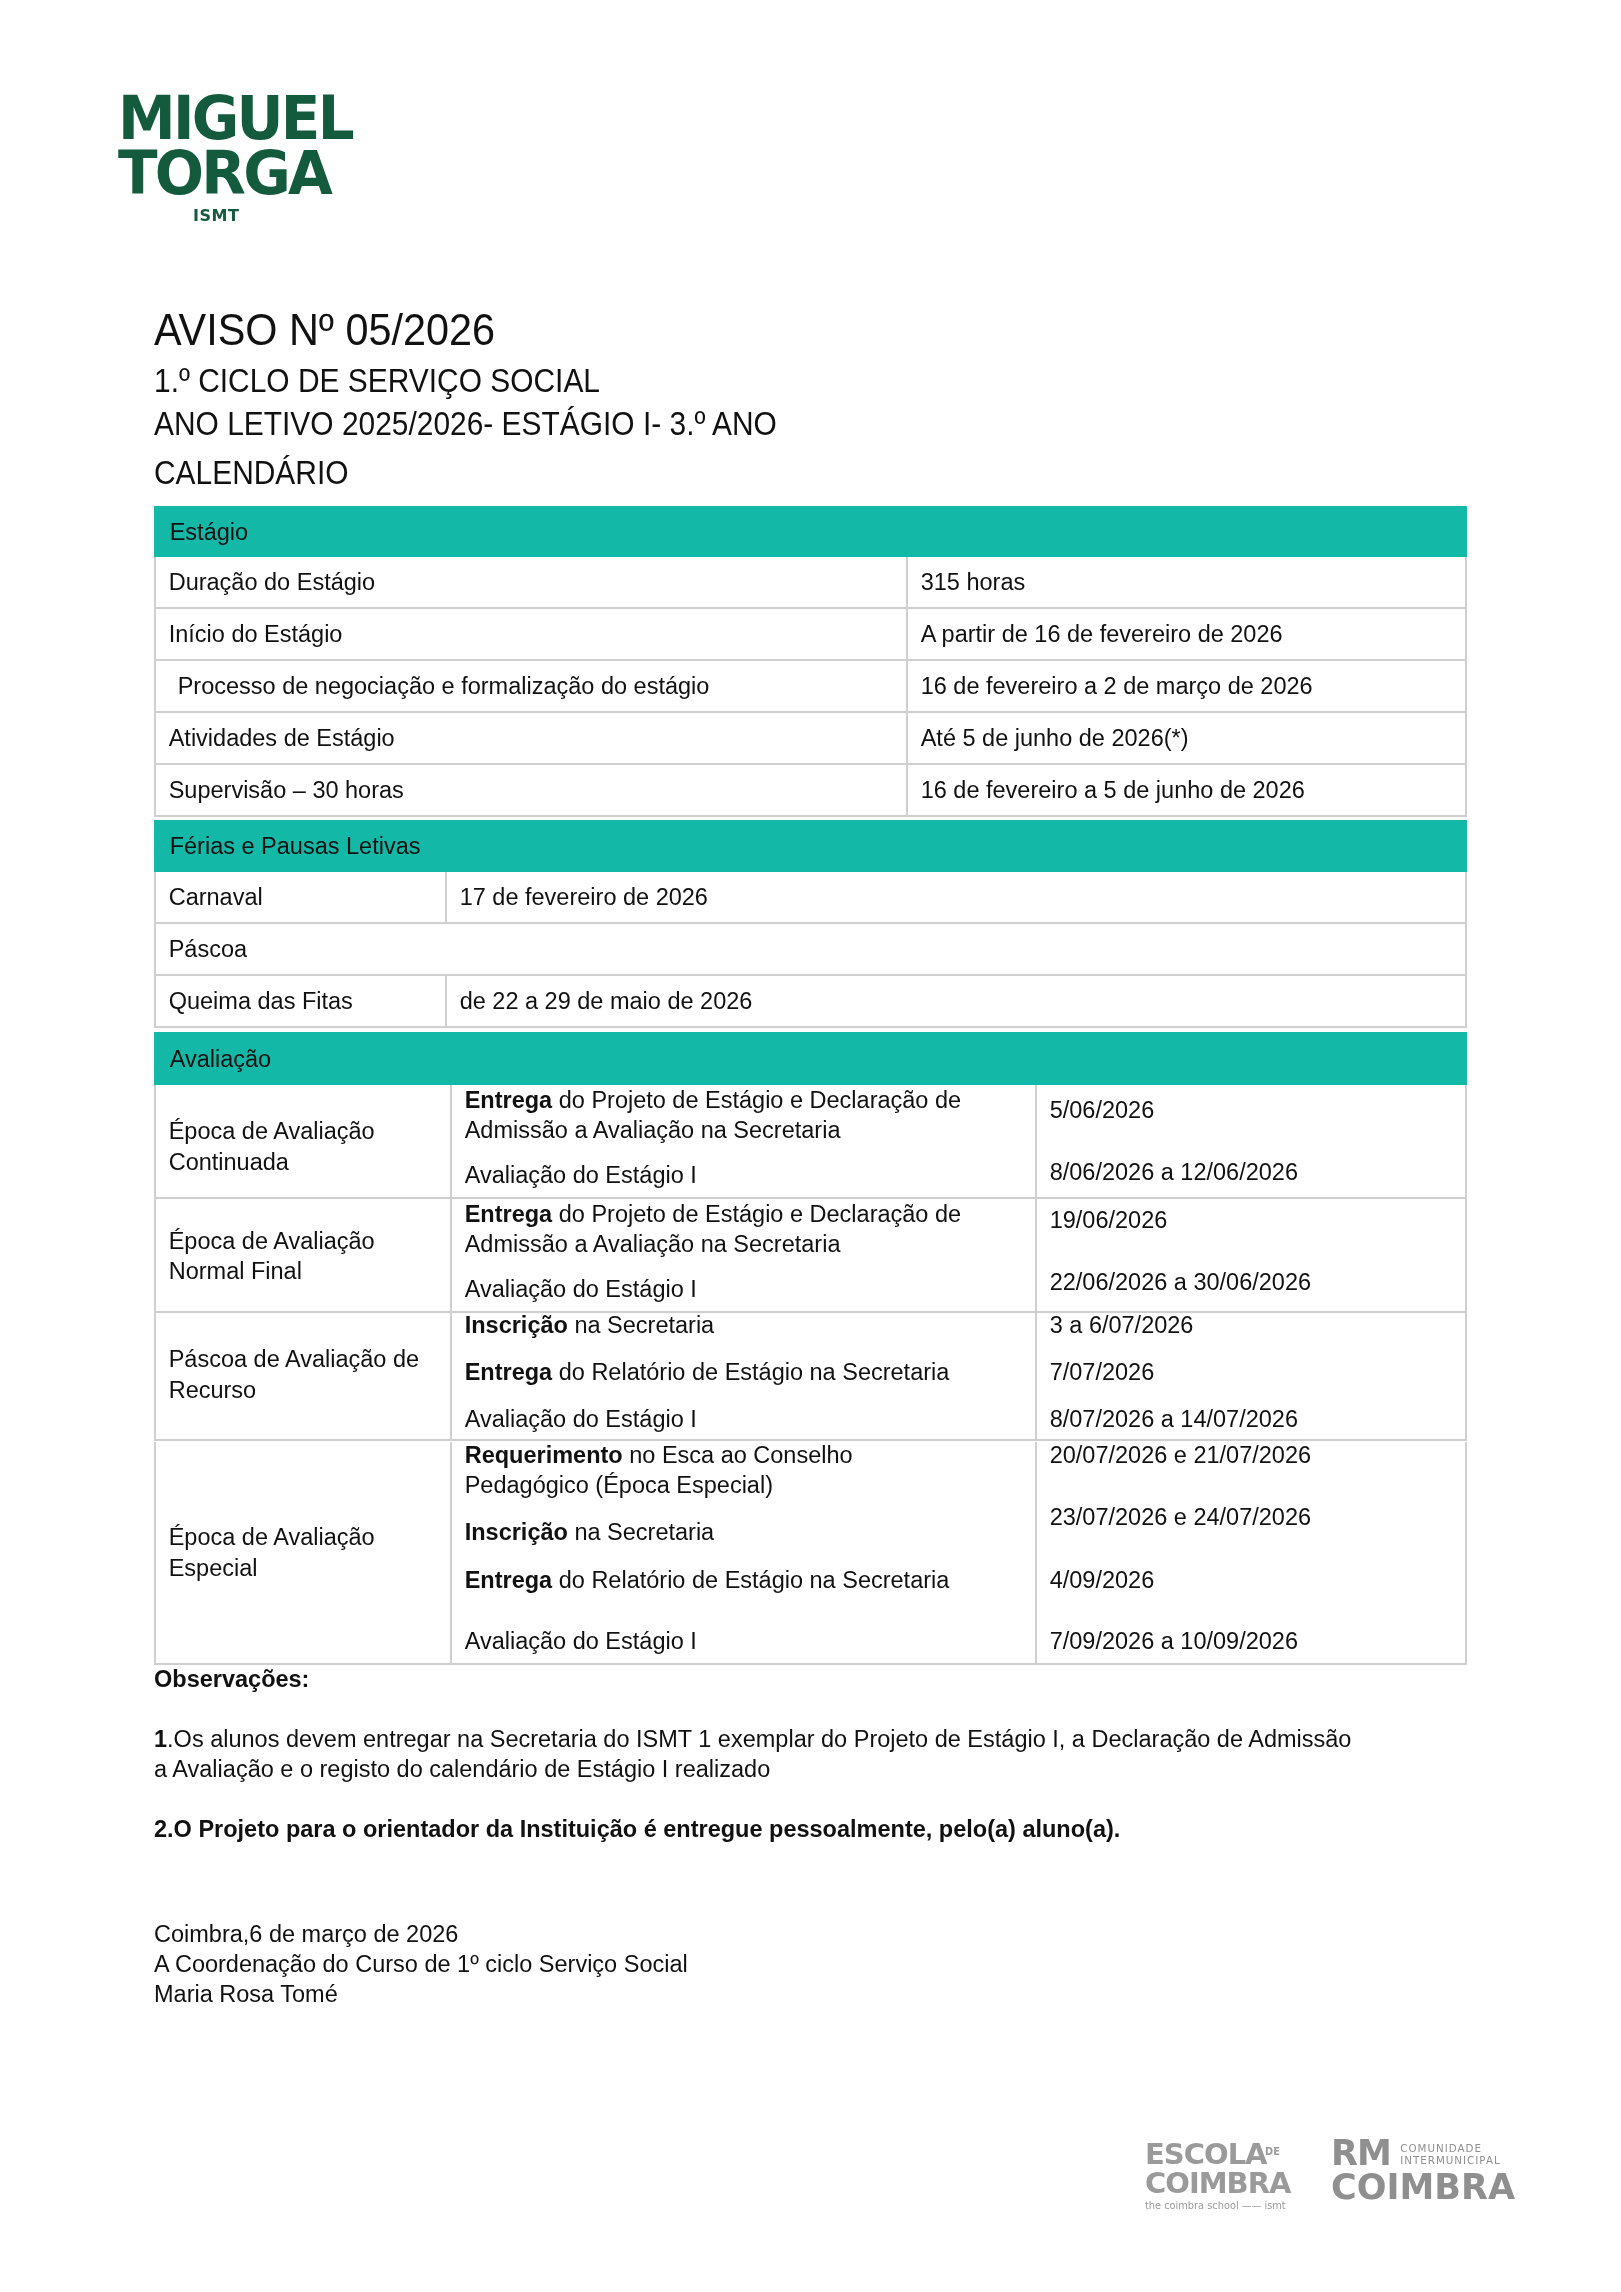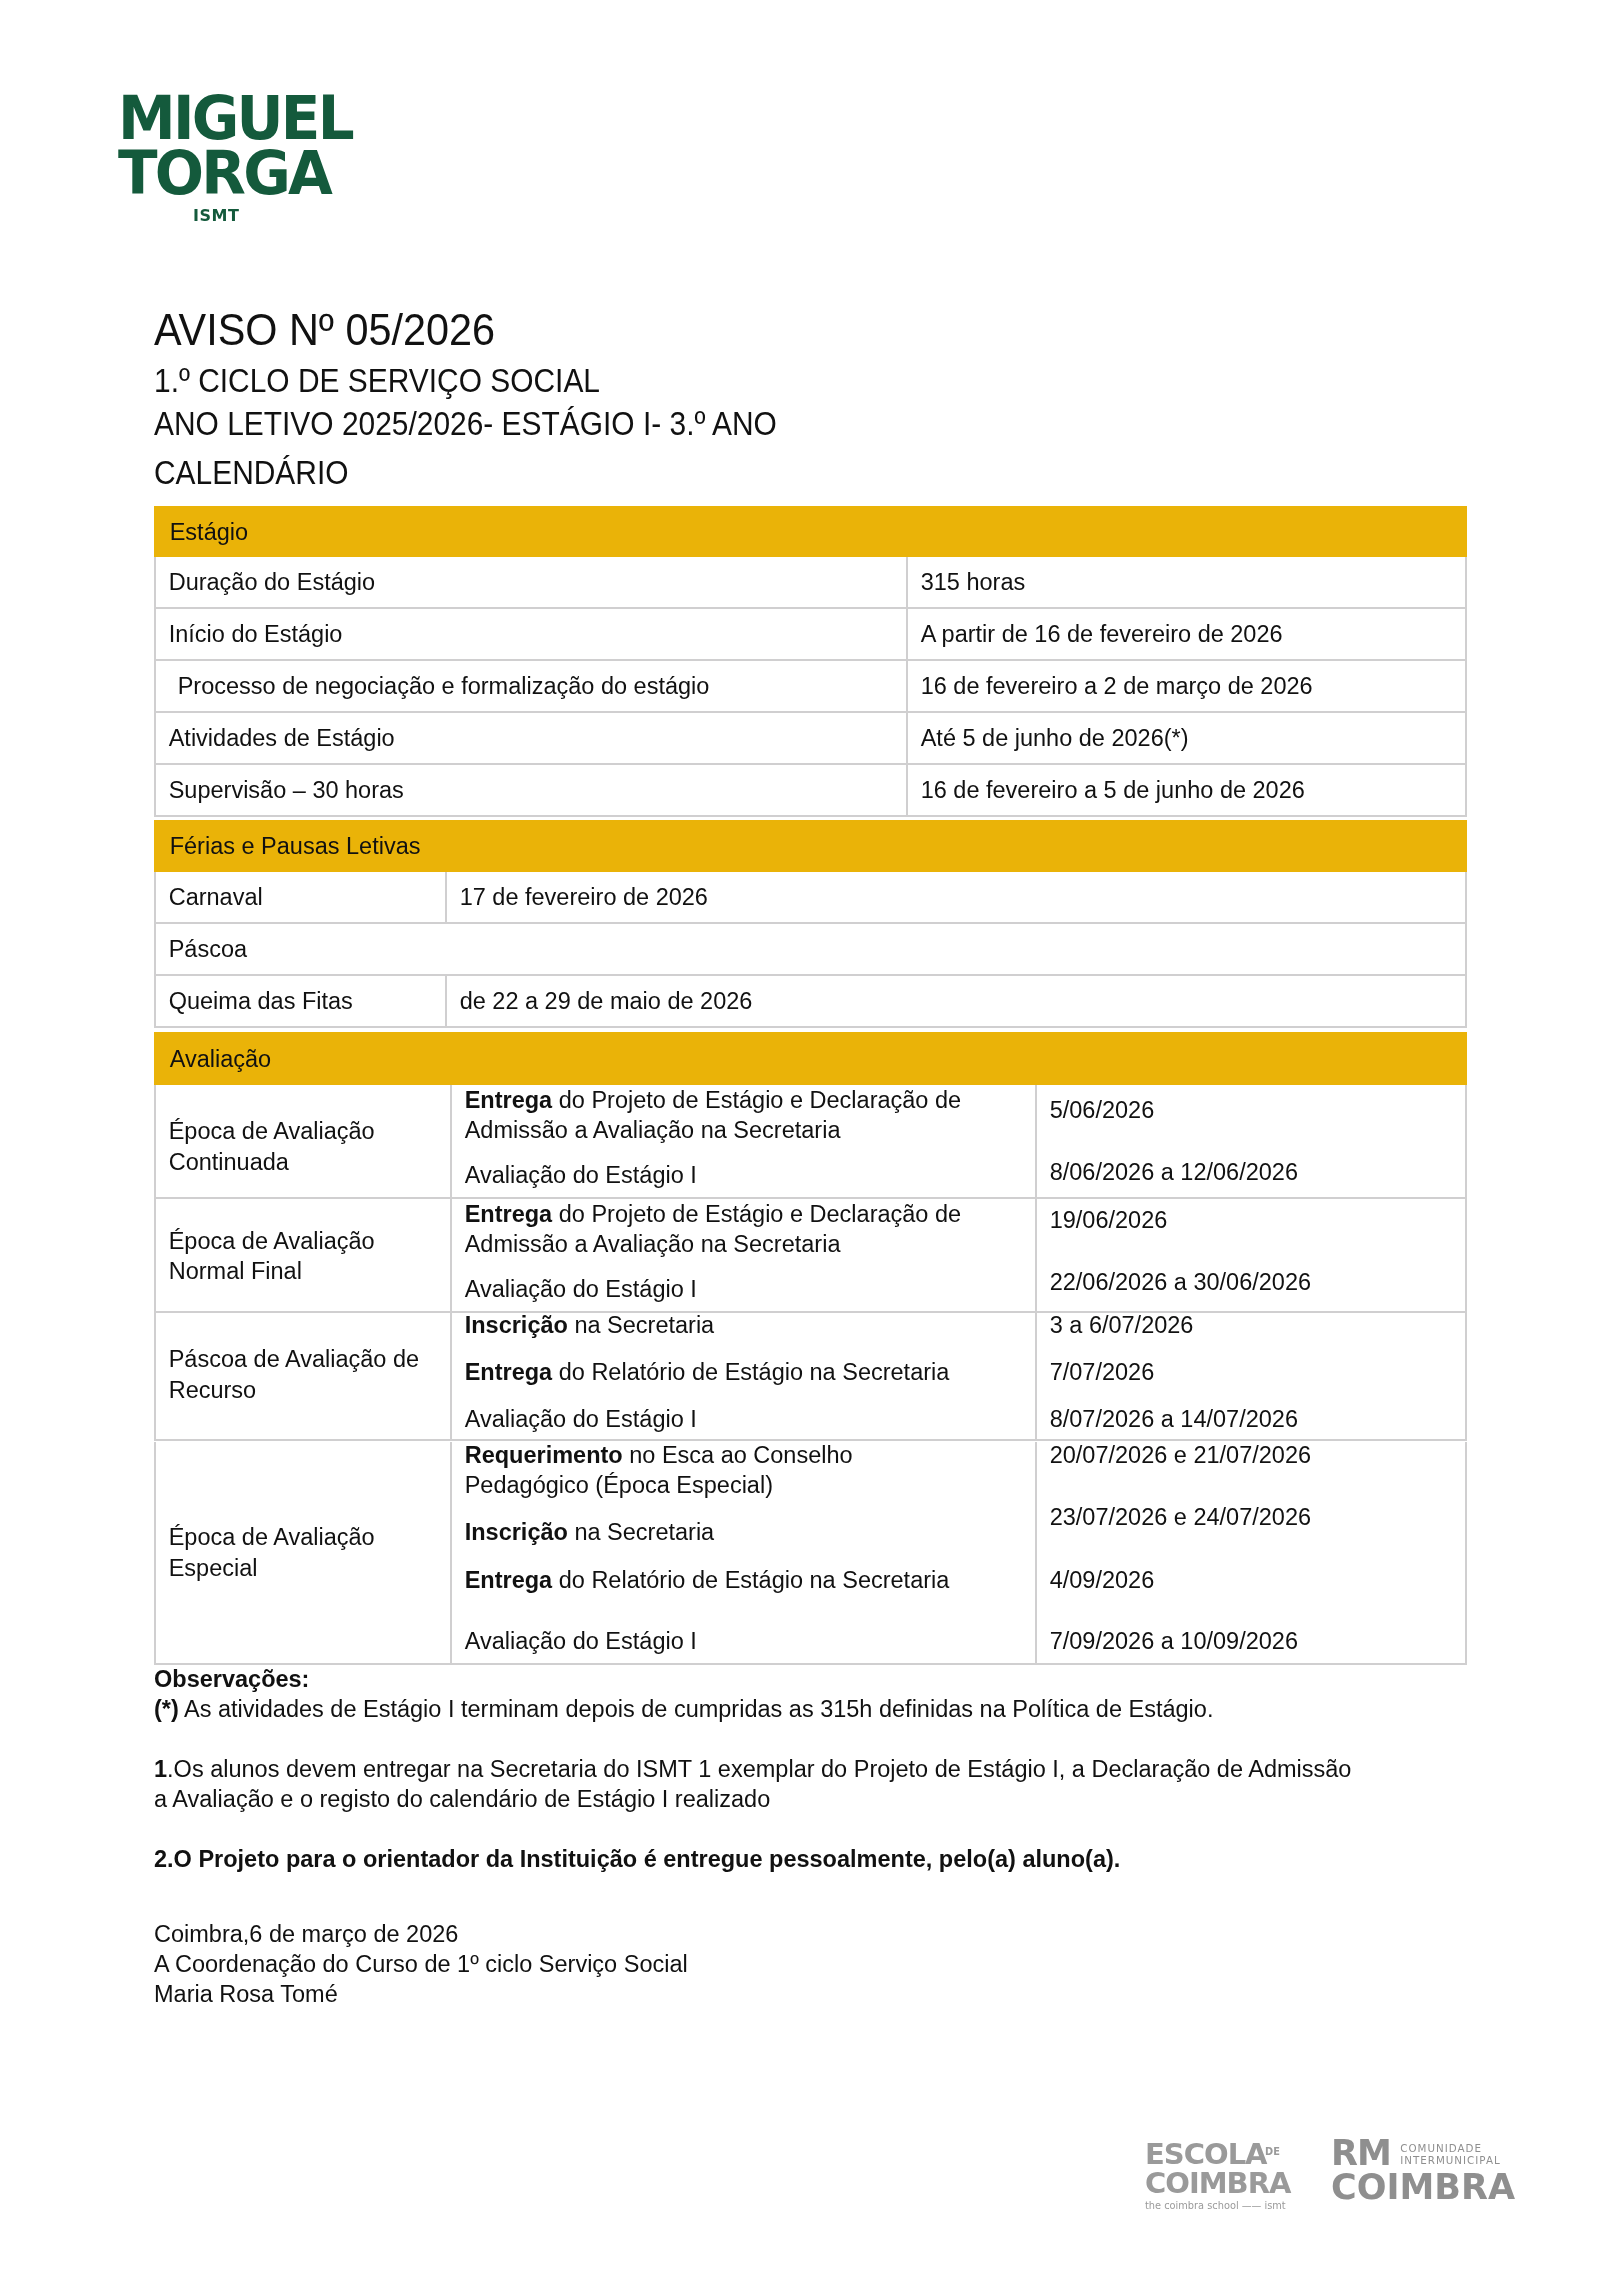--- a/index.html
+++ b/index.html
@@ -11,21 +11,21 @@
   .logo { left: 118px; top: 90px; color: #145a3c; font-family: "DejaVu Sans", sans-serif; font-weight: bold; }
   .logo .l1, .logo .l2 { font-size: 61px; line-height: 55px; letter-spacing: -2.9px; display: block; transform: scaleX(0.95); transform-origin: left; }
   .logo .l3 { font-size: 16px; display: block; margin-left: 75px; margin-top: 5.9px; letter-spacing: 0.5px; }
 
   
   .h-main { left: 154px; top: 302px; font-size: 45px; line-height: 55px; transform: scaleX(0.92); transform-origin: left; }
   .h-sub { left: 154px; font-size: 34px; line-height: 43px; transform: scaleX(0.88); transform-origin: left; }
 
   
   .tbl { left: 154px; width: 1313px; }
-  .sec-head { position: absolute; left: 0; width: 1313px; background: #eab308; font-size: 23.5px; }
+  .sec-head { position: absolute; left: 0; width: 1313px; background: #14b8a6; font-size: 23.5px; }
   .sec-head span { position: absolute; left: 15.7px; top: 50%; transform: translateY(-50%); }
   .row { position: absolute; left: 0; width: 1313px; box-sizing: border-box;
          border-left: 2.9px solid #d0cfd0; border-right: 2.9px solid #d0cfd0; border-bottom: 2.9px solid #d0cfd0; }
   .cell { position: absolute; top: 0; bottom: 0; box-sizing: border-box; font-size: 23.5px; }
   .cell.div { border-left: 2.9px solid #d0cfd0; }
   .cell .txt { position: absolute; left: 12.7px; top: 50%; transform: translateY(-50%); white-space: nowrap; }
   .cell .ml { position: absolute; left: 12.7px; line-height: 30px; white-space: nowrap; }
   .b { font-weight: bold; }
 
   
@@ -196,21 +196,20 @@
       <span class="ml" style="top:-2px">20/07/2026 e 21/07/2026</span>
       <span class="ml" style="top:60px">23/07/2026 e 24/07/2026</span>
       <span class="ml" style="top:123px">4/09/2026</span>
       <span class="ml" style="top:184px">7/09/2026 a 10/09/2026</span>
     </div>
   </div>
 </div>
 
 <div class="abs notes" style="top:1664px;width:1333px">
   <p class="b">Observações:</p>
-  <p><b>(*)</b><span> As atividades de Estágio I terminam depois de cumpridas as 315h definidas na Política de Estágio.</span></p>
   <p style="margin-top:30px"><b>1</b><span>.Os alunos devem entregar na Secretaria do ISMT 1 exemplar do Projeto de Estágio I, a Declaração de Admissão</span></p>
   <p>a Avaliação e o registo do calendário de Estágio I realizado</p>
   <p class="b" style="margin-top:30px">2.O Projeto para o orientador da Instituição é entregue pessoalmente, pelo(a) aluno(a).</p>
 </div>
 
 <div class="abs notes" style="top:1919px">
   <p>Coimbra,6 de março de 2026</p>
   <p style="">A Coordenação do Curso de 1º ciclo Serviço Social</p>
   <p>Maria Rosa Tomé</p>
 </div>

